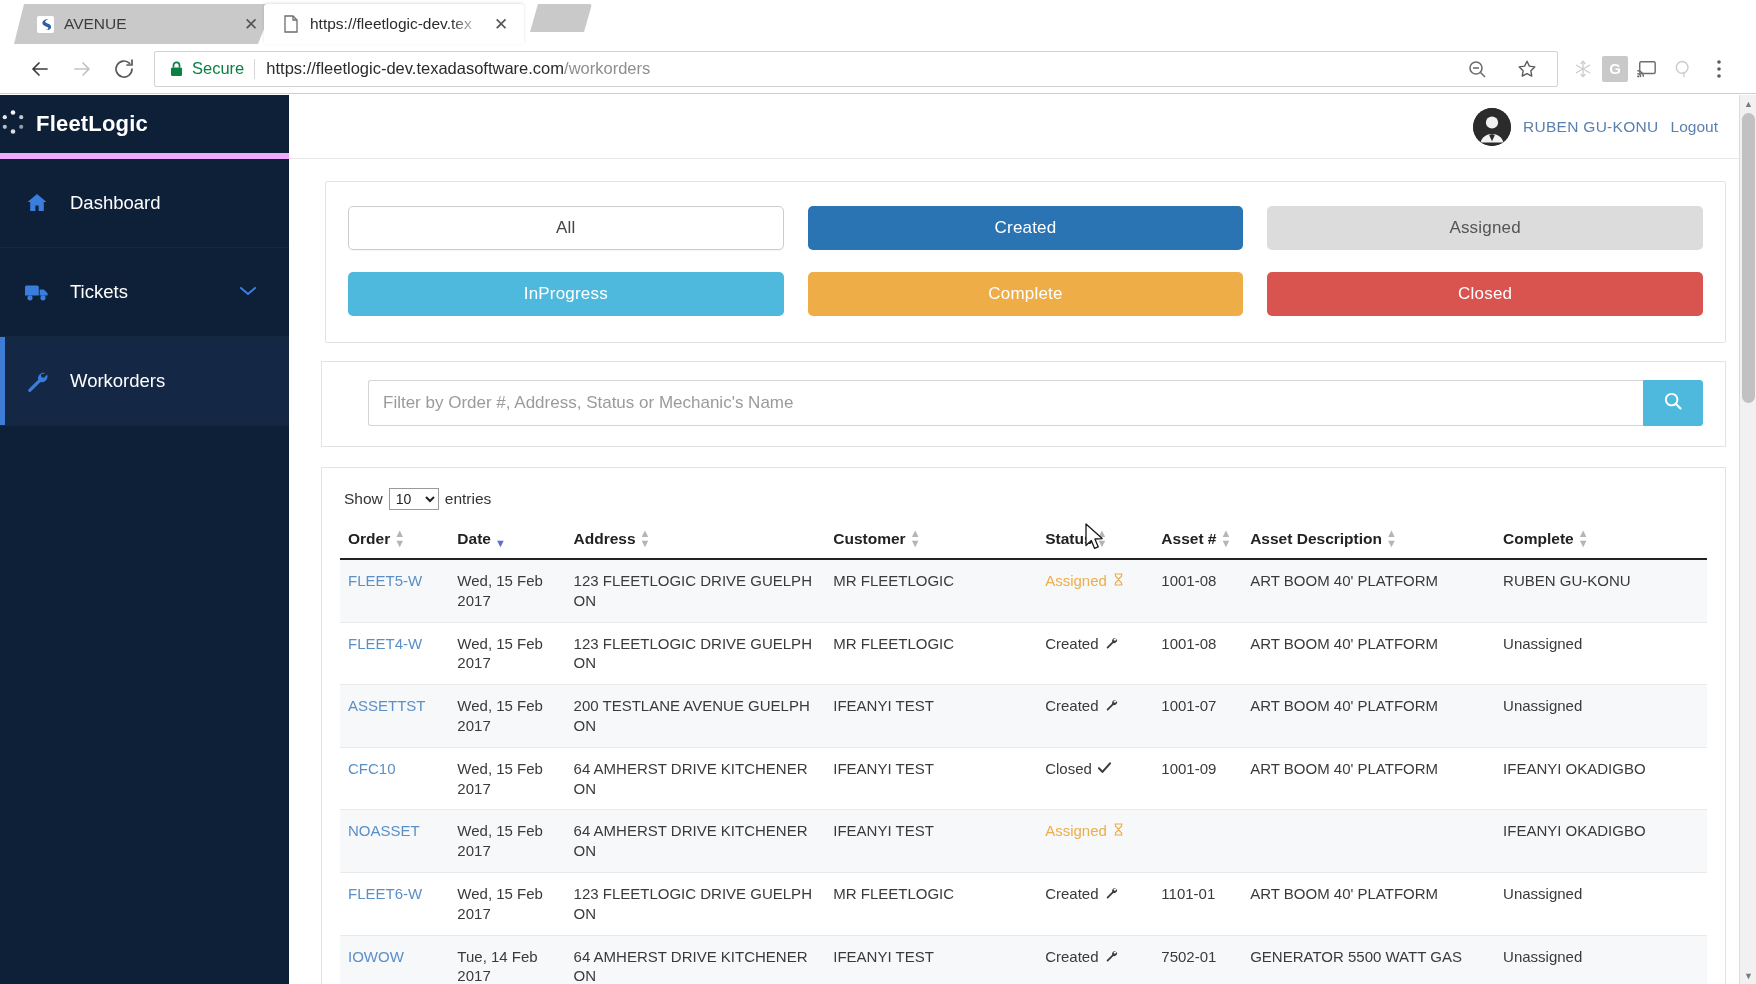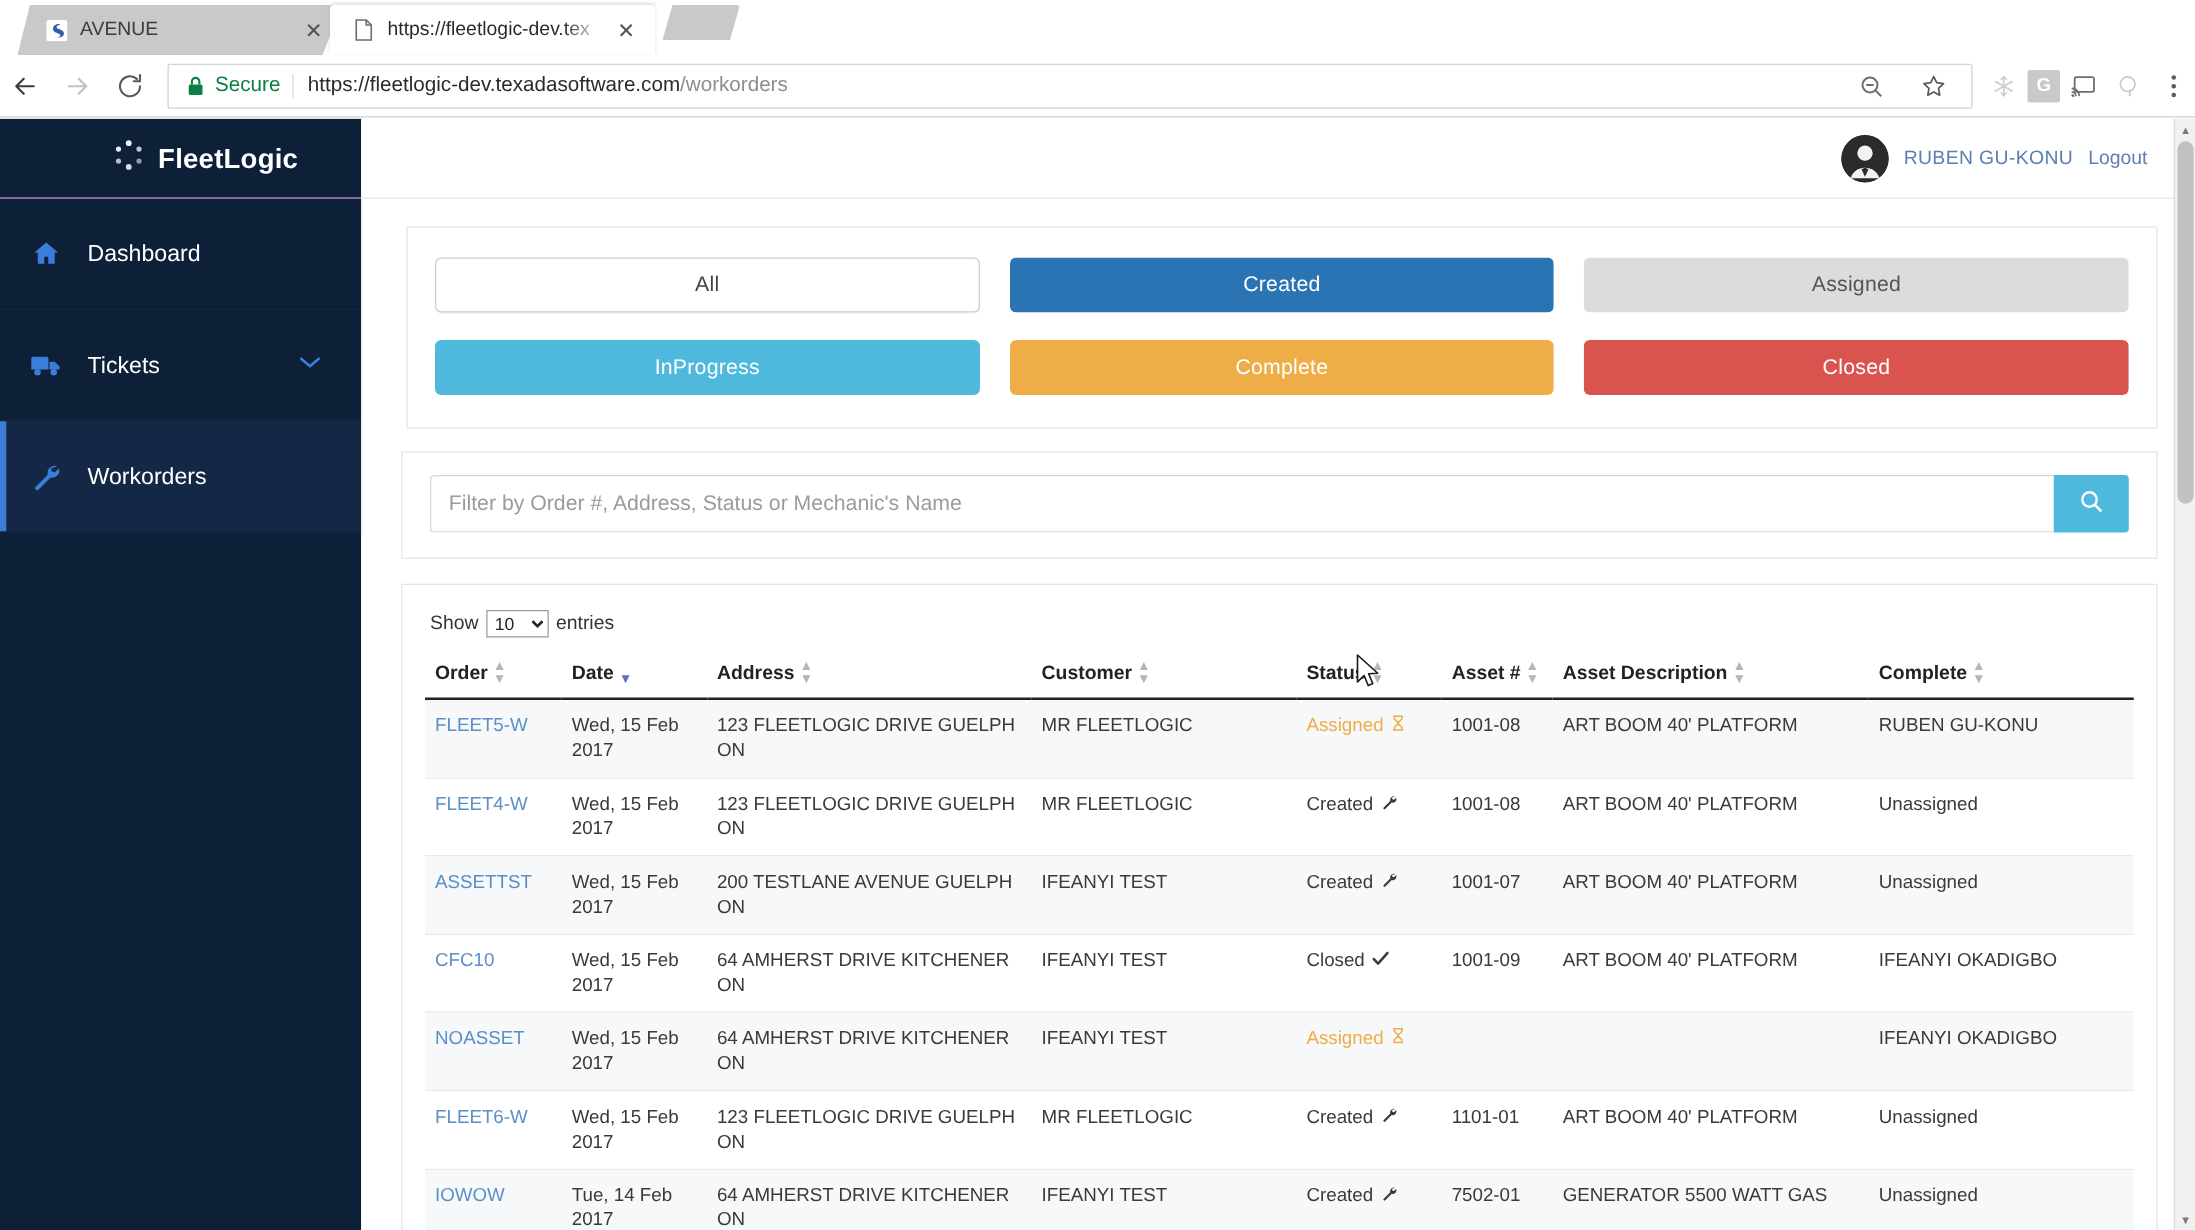--- a/index.html
+++ b/index.html
@@ -94,21 +94,21 @@
     width: 52px; height: 34px;
     display: flex; align-items: center; justify-content: center;
     color: #2b2b2b;
   }
 
   .navbar {
     height: 50px;
     background: #ffffff;
     display: flex;
     align-items: center;
-    padding: 0 0;
+    padding: 0 20px;
     border-bottom: 1px solid #cfcfcf;
     gap: 2px;
   }
   .nav-ico {
     width: 40px; height: 40px;
     display:flex; align-items:center; justify-content:center;
     color: #5a5a5a;
     flex: 0 0 auto;
   }
   .nav-ico.back { color: #3c3c3c; }
@@ -156,25 +156,24 @@
   
   .sidebar {
     width: 289px;
     flex: 0 0 289px;
     background: #0e1f38;
     color: #fff;
     height: 100%;
   }
   .brand {
     height: 64px;
-    display:flex; align-items:center; justify-content:center;
+    display:flex; align-items:center; 
     gap: 10px;
-    border-bottom: 1px solid #f0abfc;
+    border-bottom: 6px solid #f0abfc;
     background:#0e1f38;
-    padding-left:40px;
   }
   .brand-text { font-size: 22px; font-weight: bold; letter-spacing:.2px; }
 
   .side-item {
     height: 89px;
     display:flex; align-items:center;
     padding-left: 22px;
     gap: 18px;
     border-bottom: 1px solid #15263f;
     position: relative;
@@ -249,21 +248,21 @@
   .fbtn.inprog   { background:#4fb9dd; }
   .fbtn.complete { background:#eead47; }
   .fbtn.closed   { background:#d9534f; }
 
   .searchpanel {
     margin: 18px 30px 0 32px;
     border: 1px solid #e3e3e3;
     background:#fff;
     padding: 18px 22px 20px 22px;
   }
-  .searchrow { display:flex; }
+  .searchrow { display:flex;margin-left:24px; }
   .searchinput {
     flex: 1 1 auto;
     height: 46px;
     border: 1px solid #d5d5d5;
     border-right: none;
     padding: 0 14px;
     font-size: 17px;
     color:#333;
     outline: none;
     border-radius: 3px 0 0 3px;

